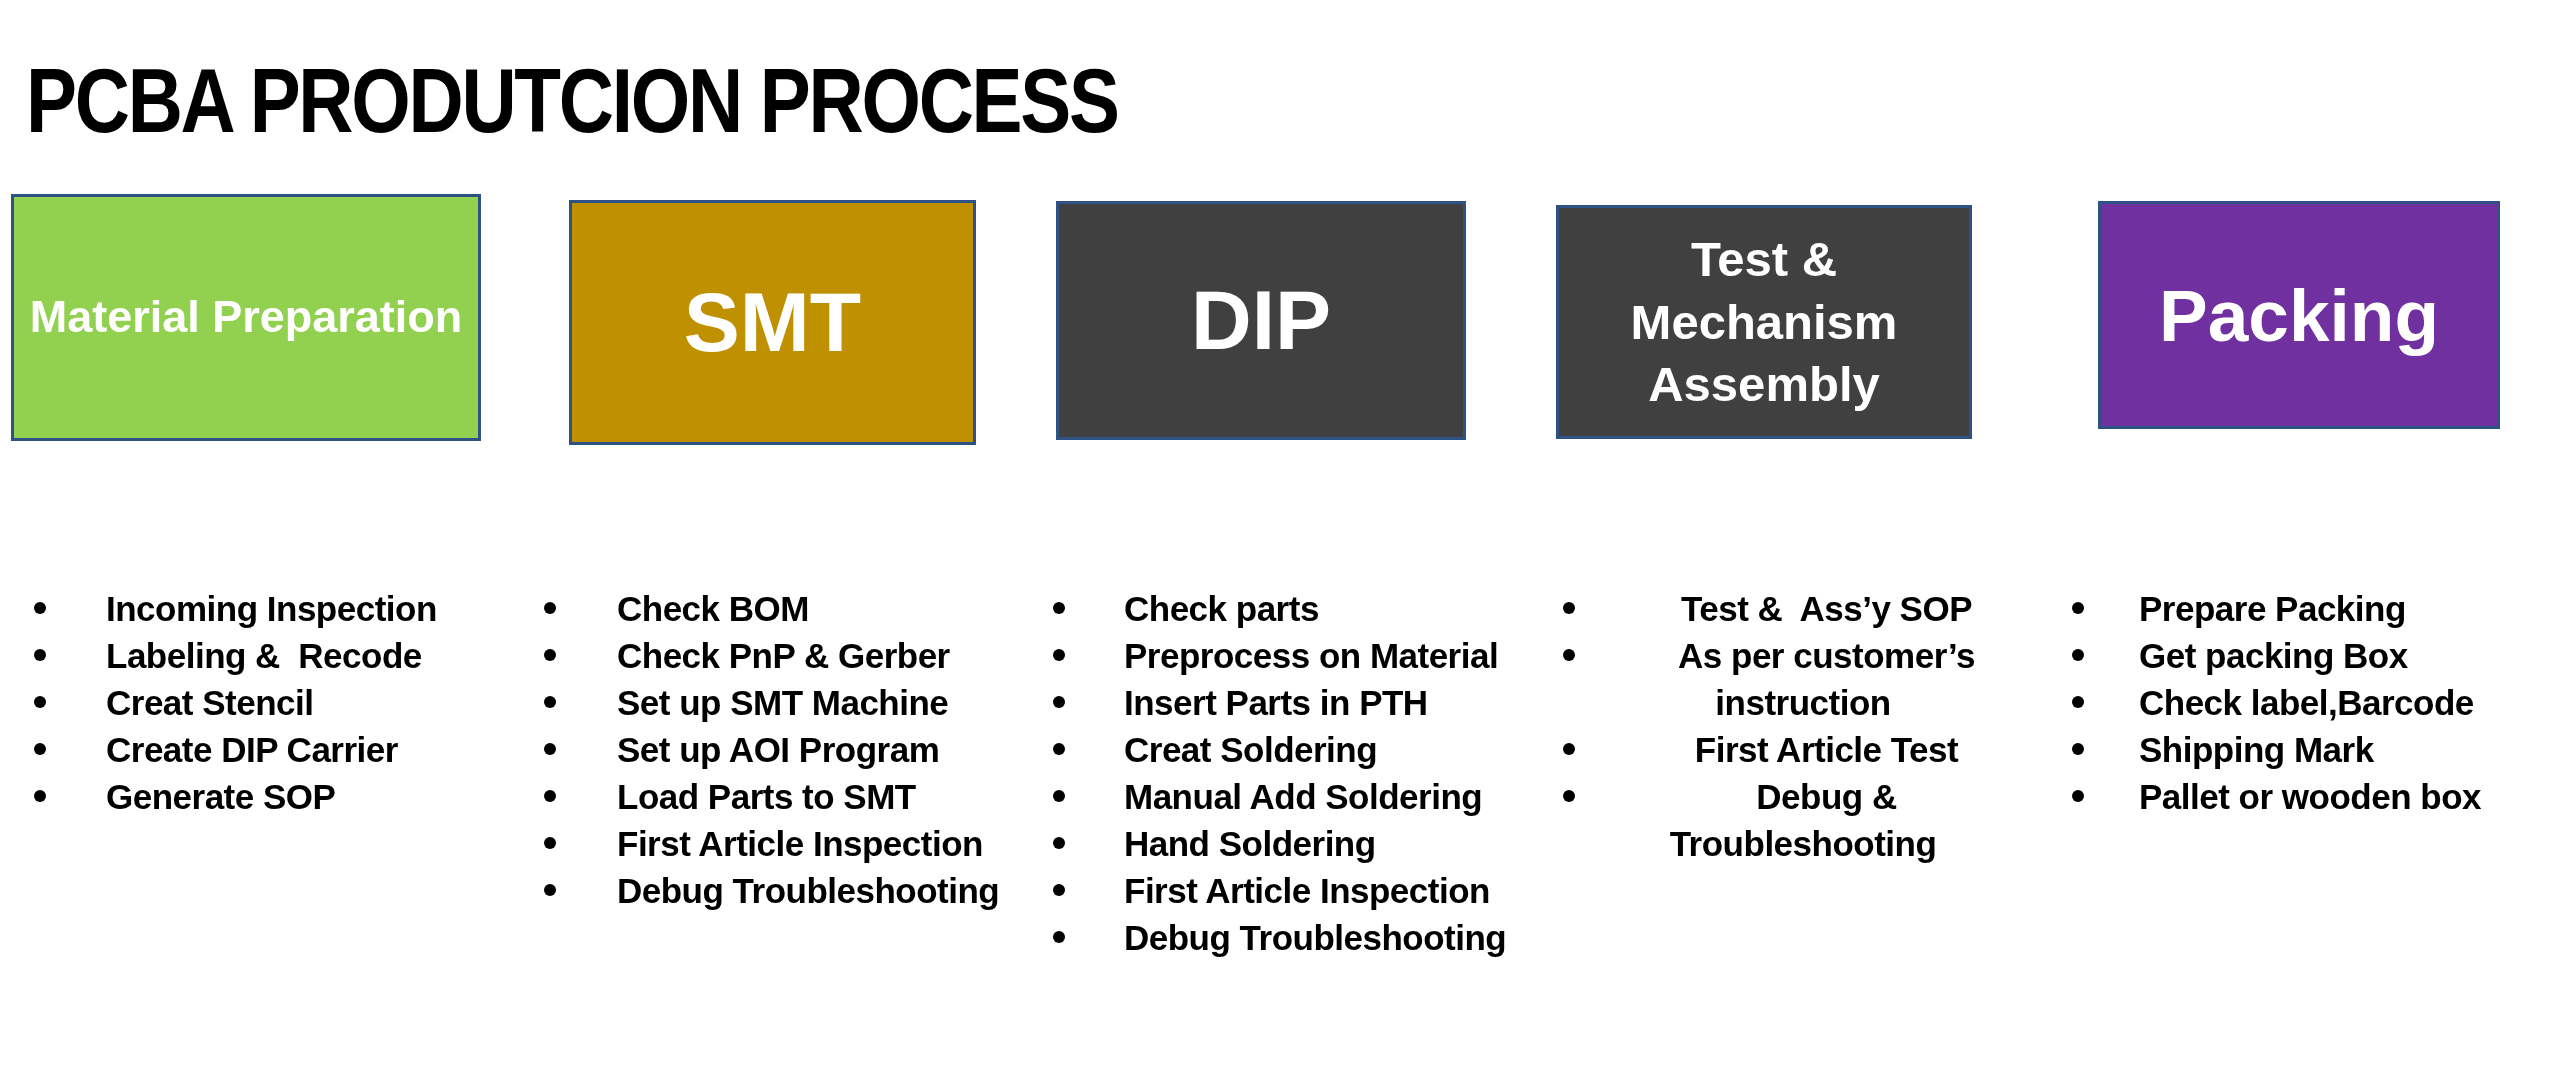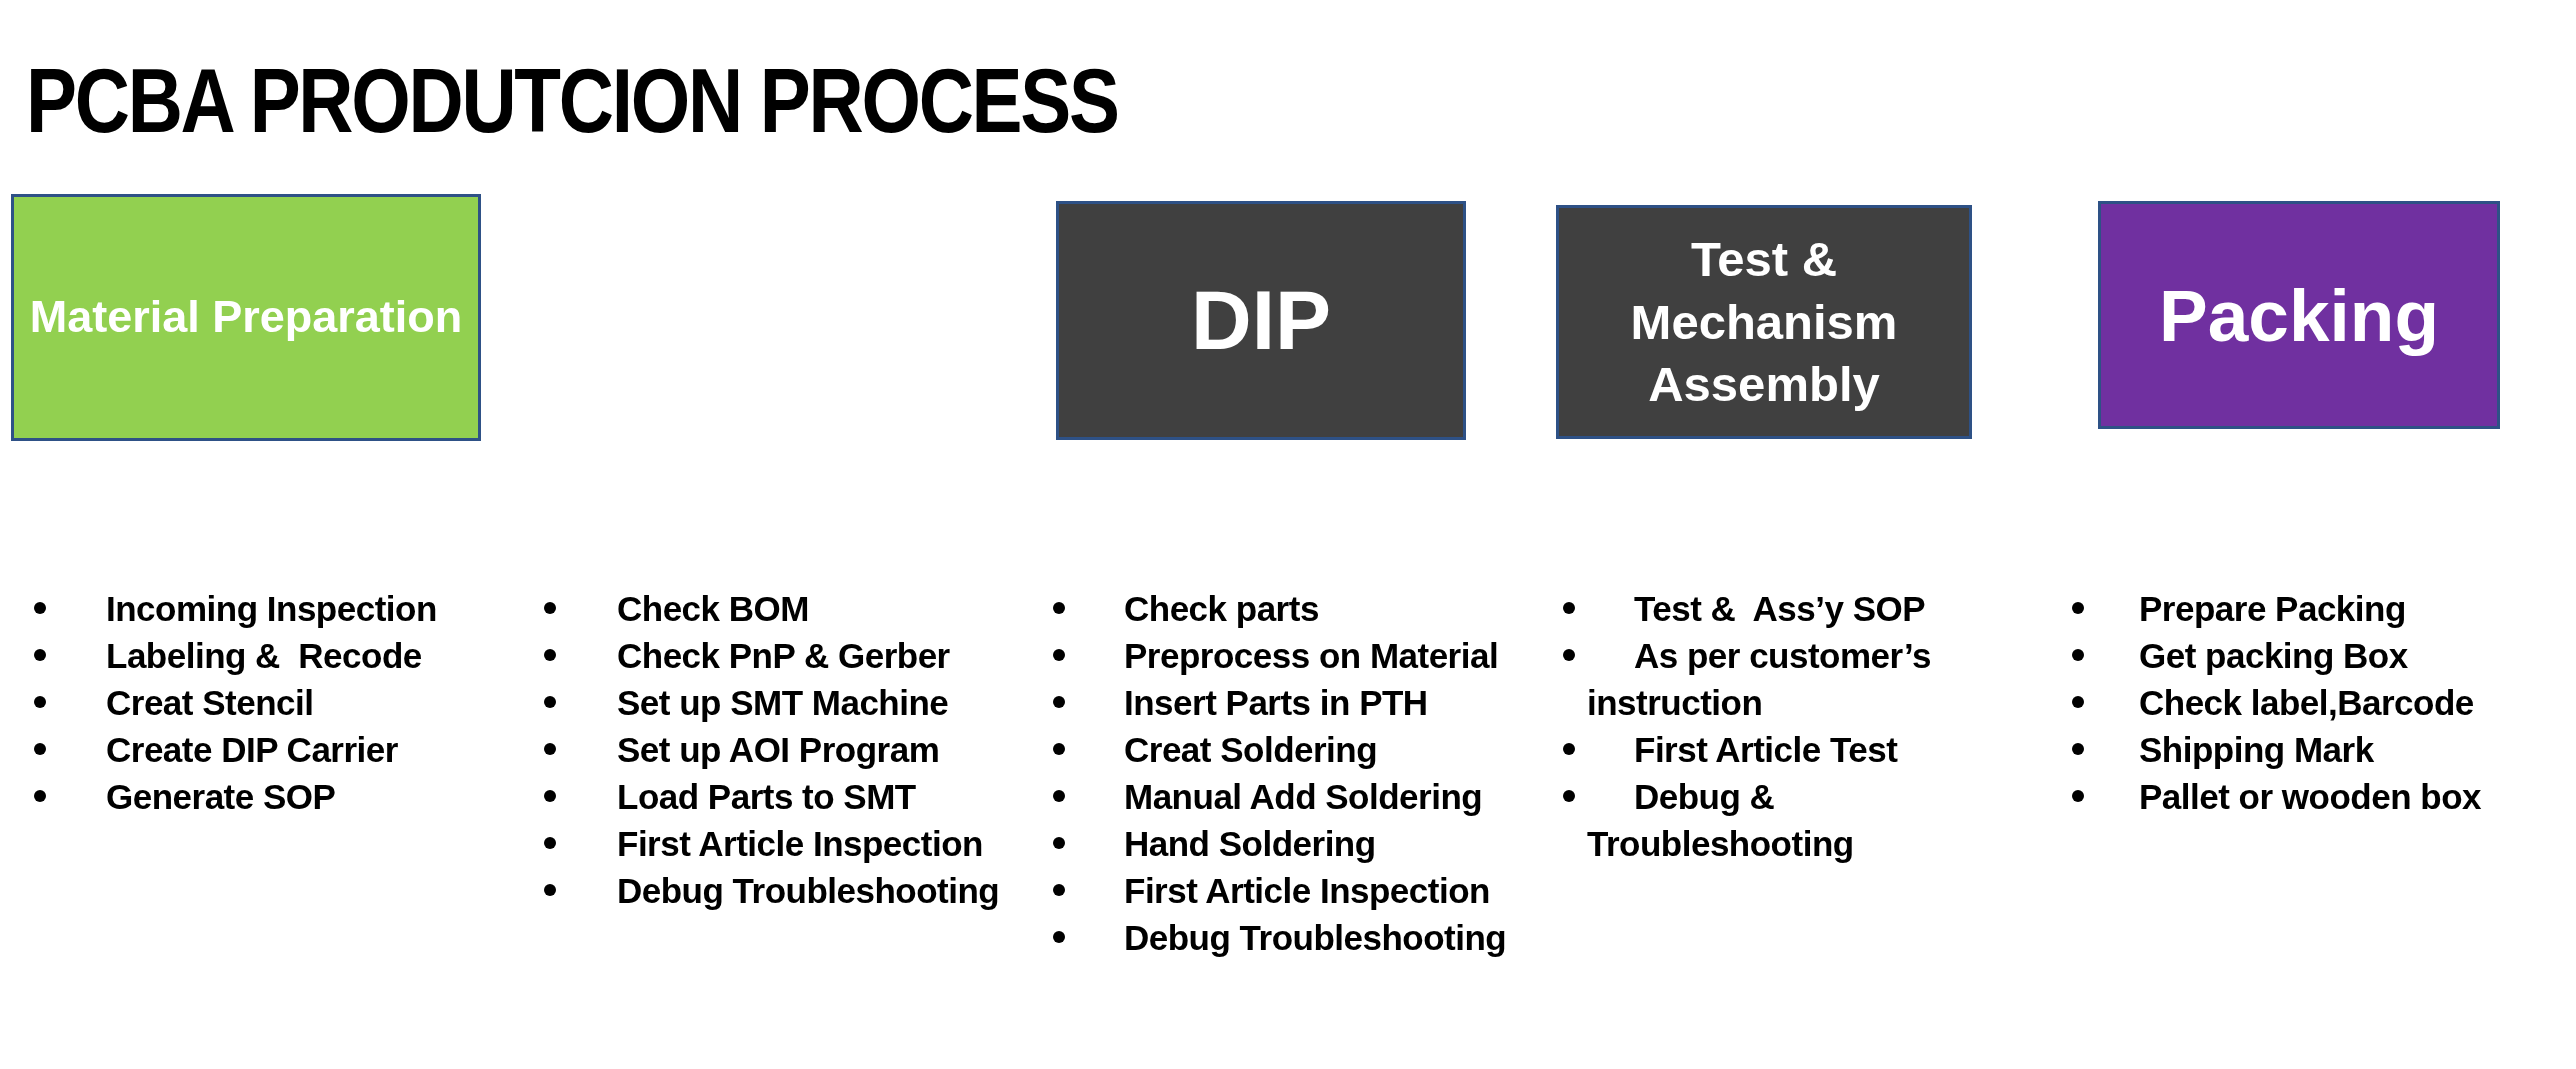--- a/index.html
+++ b/index.html
@@ -48,34 +48,37 @@
     background:#000;
   }
   #list-0{left:18px;width:511px;}
   #list-0 .li{padding-left:88px;}
   #list-0 .dot{left:16.4px;}
   #list-1{left:544px;width:547px;}
   #list-1 .li{padding-left:73px;}
   #list-2{left:1053px;width:547px;}
   #list-2 .li{padding-left:71px;}
   #list-3{left:1563px;width:456px;}
-  #list-3 .li{padding-left:71px;}
+  #list-3 .li{padding-left:71px;text-align:center;}
   #list-3 .li.wrap{padding-left:24px;text-indent:47px;}
   #list-4{left:2072px;width:511px;}
   #list-4 .li{padding-left:67px;}
 </style>
 </head>
 <body>
 
 <div class="slide">
 
   <h1 class="title">PCBA PRODUTCION PROCESS</h1>
 
   <div class="stage-box" id="box-0" style="background-color: rgb(146, 208, 80);">
     <span class="stage-label">Material Preparation</span>
+  </div>
+  <div class="stage-box" id="box-1" style="background-color: rgb(191, 144, 0);">
+    <span class="stage-label">SMT</span>
   </div>
   <div class="stage-box" id="box-2" style="background-color: #404040;">
     <span class="stage-label">DIP</span>
   </div>
   <div class="stage-box" id="box-3" style="background-color: #404040;">
     <span class="stage-label">Test &amp; Mechanism Assembly</span>
   </div>
   <div class="stage-box" id="box-4" style="background-color: rgb(112, 48, 160);">
     <span class="stage-label">Packing</span>
   </div>

